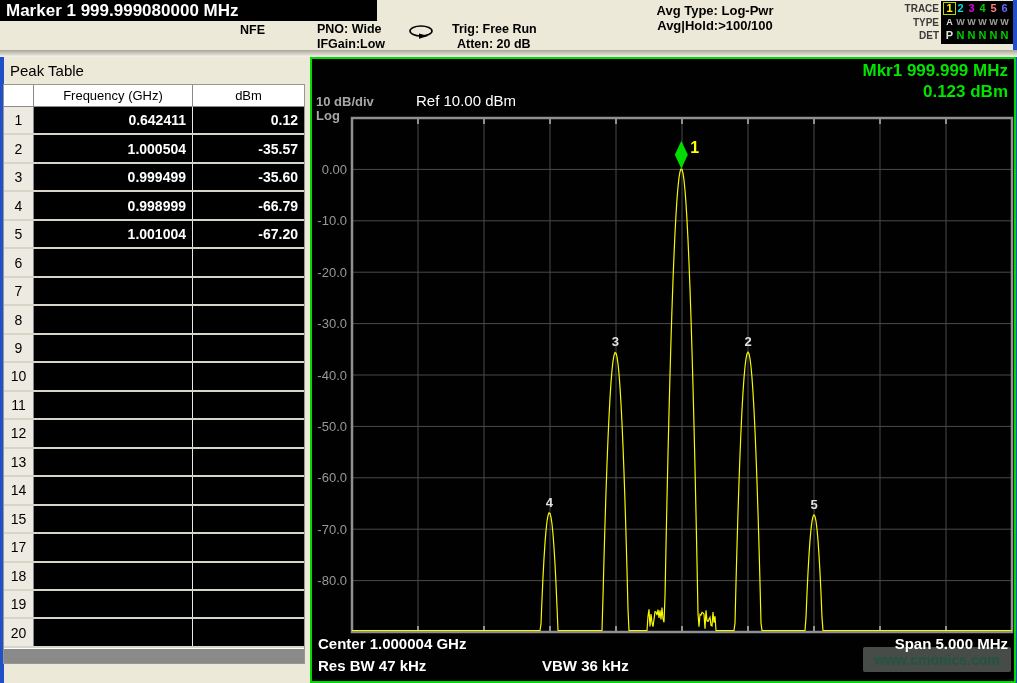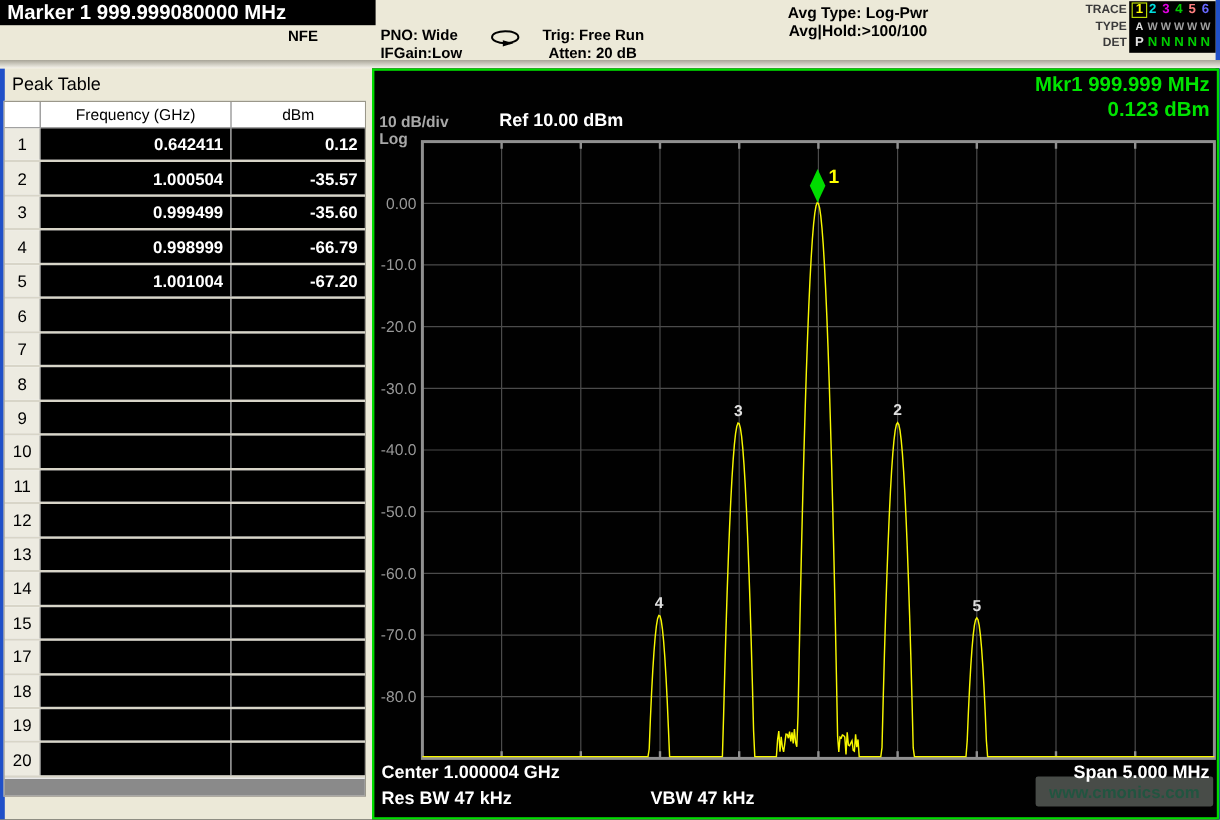--- a/index.html
+++ b/index.html
@@ -8,21 +8,21 @@
     position:relative; background:#ece9d8; overflow:hidden;
     font-family:"Liberation Sans", sans-serif; color:#000;
   }
   .abs { position:absolute; }
 
   
   .win-edge { background:#2050c8; width:4px; }
 
   
   .marker-title {
-    left:0; top:0; width:313px; height:21px; background:#000; color:#fff;
+    left:0; top:0; width:377px; height:21px; background:#000; color:#fff;
     font-weight:bold; font-size:17px; line-height:21px; padding-left:6px;
     white-space:nowrap;
   }
   .toptxt { font-weight:bold; font-size:12.5px; line-height:14.5px; white-space:nowrap; }
   .top-divider {
     left:0; top:50px; width:1017px; height:7px;
     background:linear-gradient(#a8a598, #f6f4ec);
   }
   .trace-labels { right:78px; top:2px; text-align:right; font-size:10px; font-weight:bold; color:#3a3a3a; line-height:13.5px; }
   .trace-box {
@@ -50,21 +50,21 @@
   .pt-grip { height:15px; background:#8a8a8a; border-top:1px solid #fff; }
 
   
   .display {
     left:310px; top:57px; width:706px; height:626px;
     background:#010101; border:2px solid #00dc00;
   }
   .display .inner { position:absolute; inset:0; }
   .mkr-readout { right:6px; top:1px; text-align:right; color:#00e400; font-weight:bold; font-size:17px; line-height:21px; white-space:nowrap; }
   .scale-lbl { left:4px; top:36px; color:#a8a8a8; font-size:13px; line-height:14px;font-weight:bold; }
-  .ref-lbl { left:104px; top:33px; color:#fff; font-weight:bold; font-size:15px; }
+  .ref-lbl { left:104px; top:33px; color:#fff; font-weight:normal; font-size:15px; }
   .bot-row { color:#fff; font-weight:bold; font-size:15px; white-space:nowrap; }
   .watermark {
     right:3px; top:588px; width:148px; height:25px;
     background:rgba(150,158,150,0.48); border-radius:2px;
     display:flex; align-items:center; justify-content:center;
     color:rgba(10,90,60,0.62); font-weight:bold; font-size:14px;
   }
   svg text { font-family:"Liberation Sans", sans-serif; }
 </style>
 </head>
@@ -308,15 +308,15 @@
       <div>10 dB/div</div>
       <div>Log</div>
     </div>
     <div class="abs ref-lbl">Ref 10.00 dBm</div>
 
     <div class="abs watermark">www.cmonics.com</div>
 
     <div class="abs bot-row" style="left:6px; top:576px;">Center 1.000004 GHz</div>
     <div class="abs bot-row" style="right:6px; top:576px;">Span 5.000 MHz</div>
     <div class="abs bot-row" style="left:6px; top:598px;">Res BW 47 kHz</div>
-    <div class="abs bot-row" style="left:230px; top:598px;">VBW 47 kHz</div>
+    <div class="abs bot-row" style="left:230px; top:598px;">VBW 36 kHz</div>
   </div>
 </div>
 
 </body></html>

